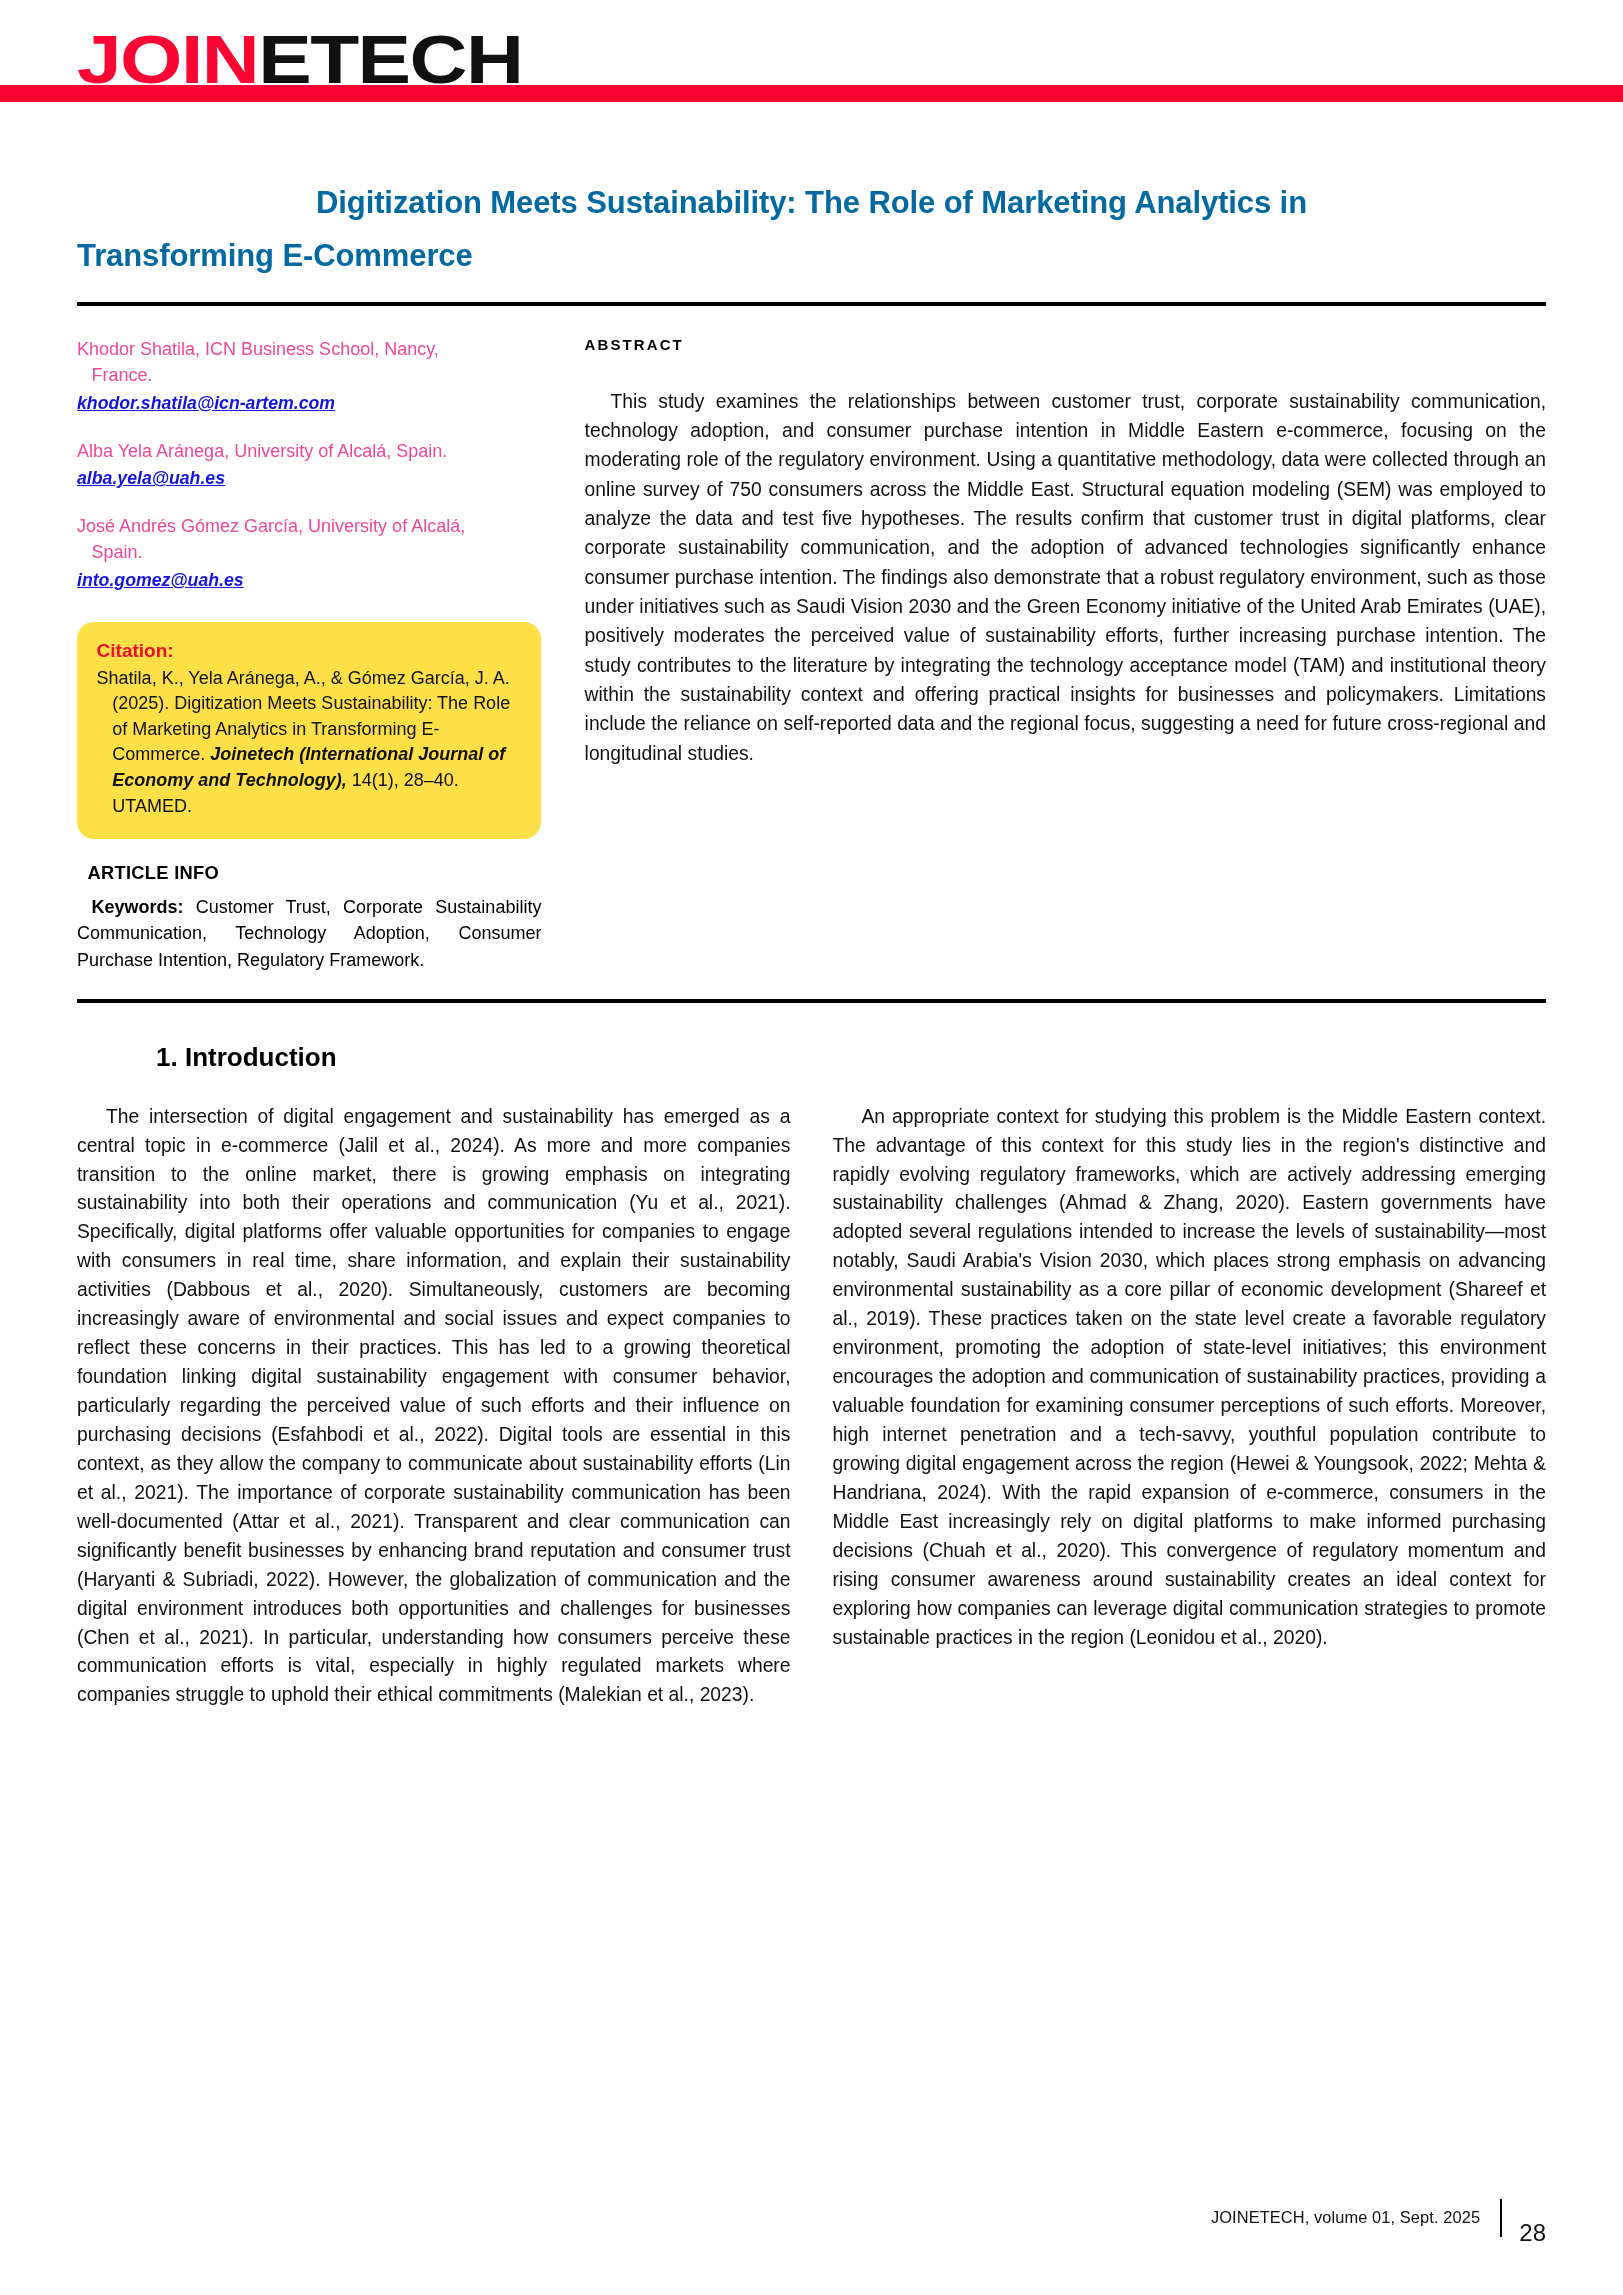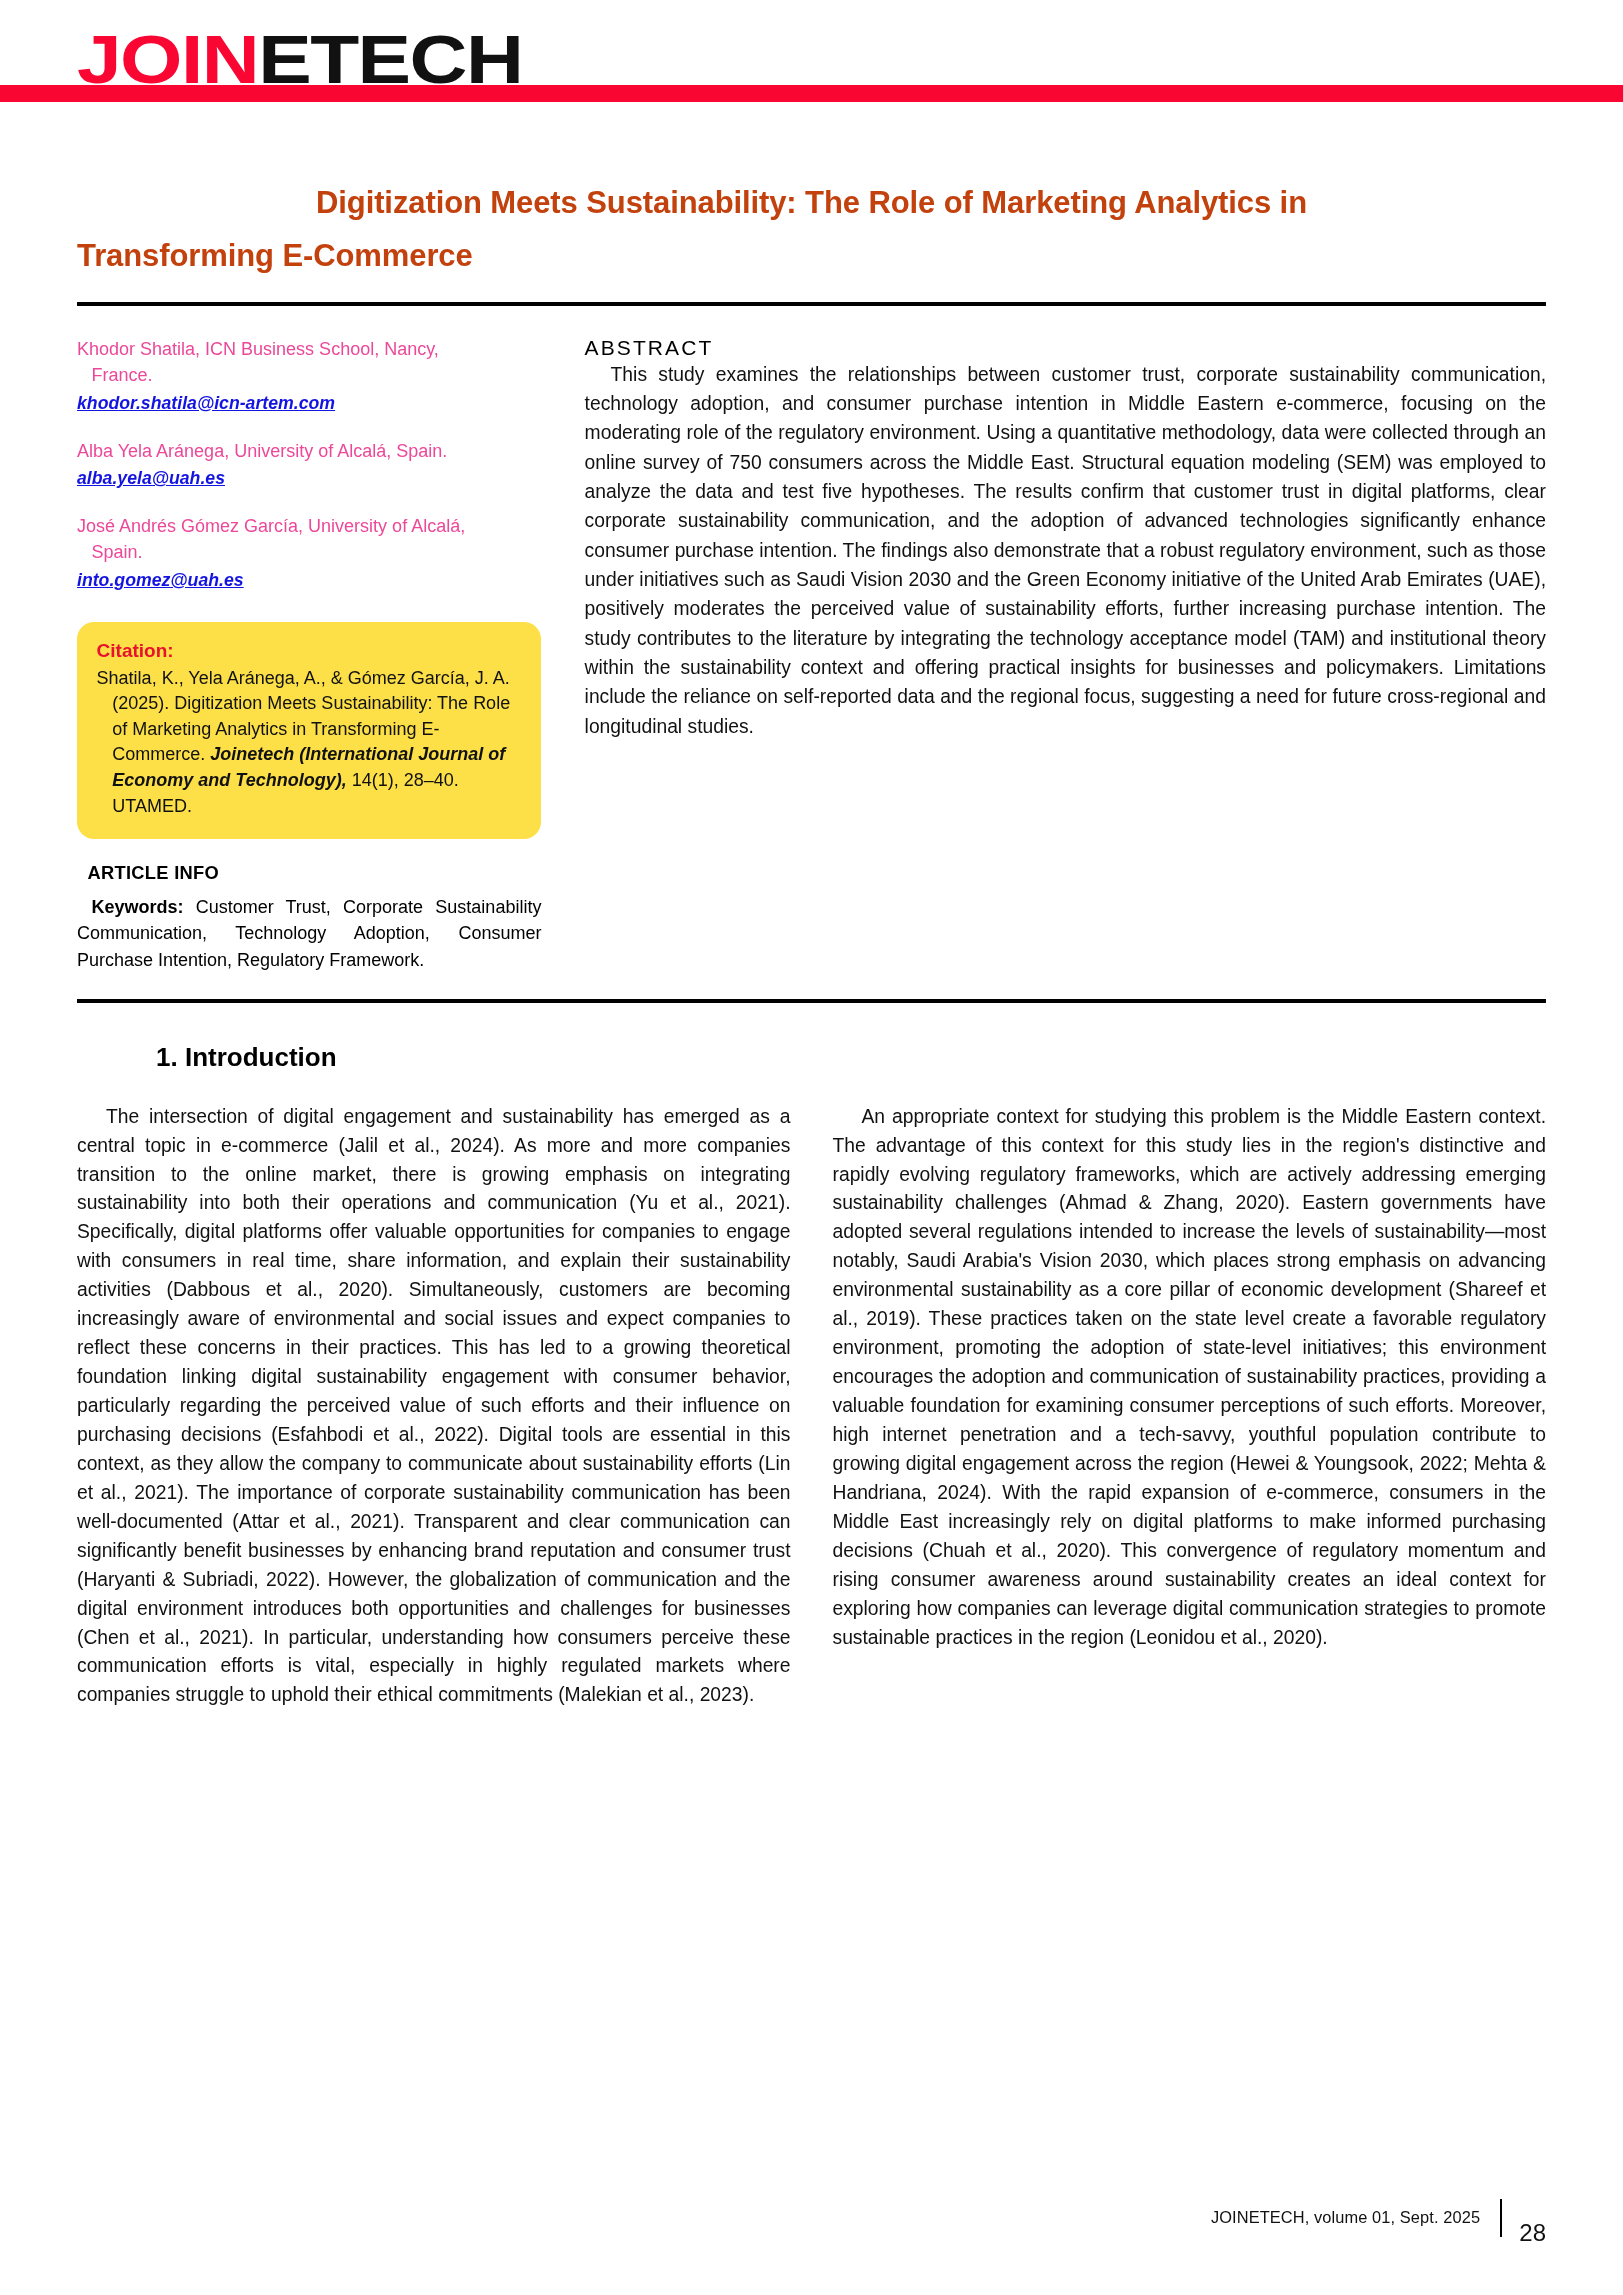--- a/index.html
+++ b/index.html
@@ -58,21 +58,21 @@
   
   .title-block {
     padding-top: 52px;
     padding-bottom: 9.2px;
   }
   .title-line {
     font-size: 31px;
     font-weight: bold;
     line-height: 1.72;
     letter-spacing: -0.1px;
-    color: #c2410c;
+    color: #0369a1;
   }
   .title-line.l1 { text-align: center; }
   .title-line.l2 { text-align: left; }
 
   .rule-thick {
     height: 3.3px;
     background: #000000;
     margin-top: 10.5px;
   }
 
@@ -150,23 +150,24 @@
   .keywords {
     font-size: 18px;
     line-height: 1.48;
     text-align: justify;
     text-indent: 14.4px;
   }
   .keywords b { font-weight: bold; }
 
   
   .abstract-head {
-    font-size: 21px;
-    font-weight: normal;
+    font-size: 15px;
+    font-weight: bold;
     letter-spacing: 2.1px;
+    margin-bottom: 34px;
   }
   .abstract-body {
     font-size: 19.3px;
     line-height: 1.52;
     text-align: justify;
     text-indent: 26px;
     color: #111;
   }
 
   .rule-thick-2 {

